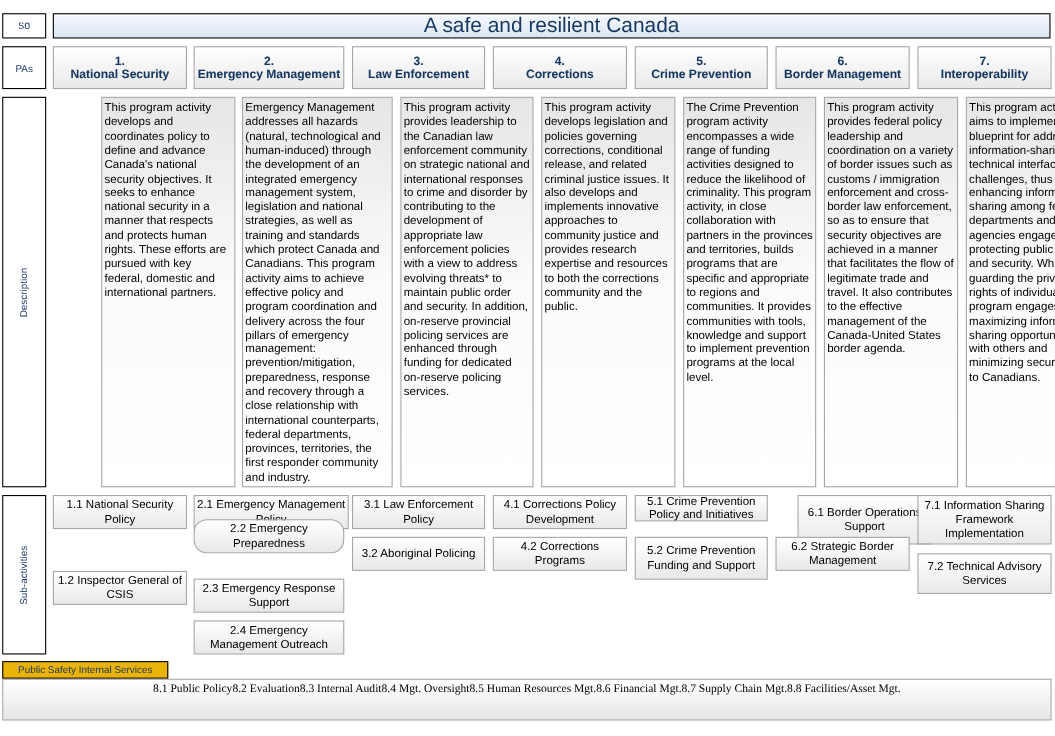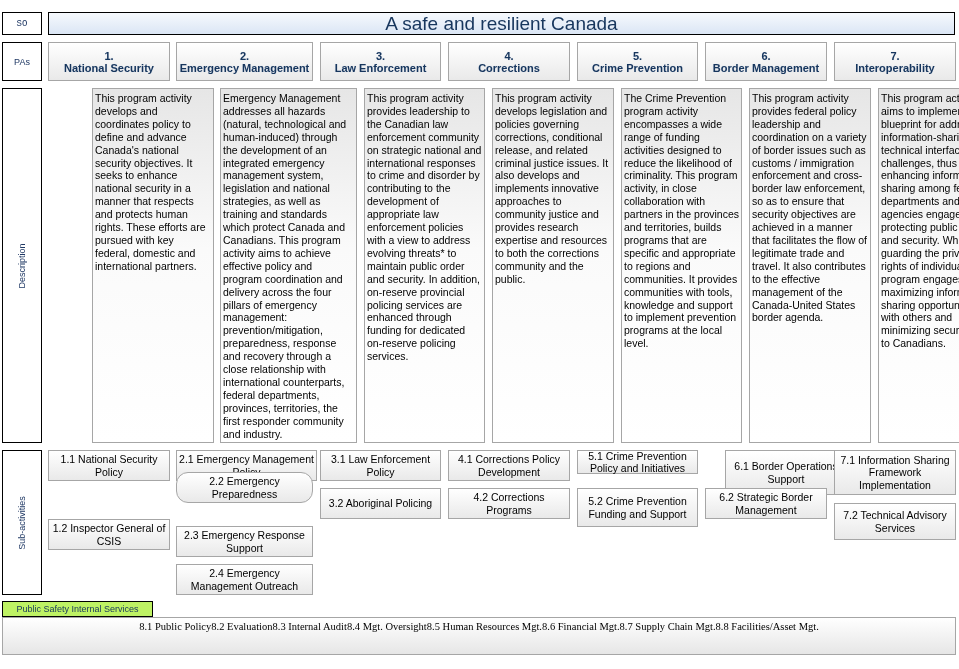--- a/index.html
+++ b/index.html
@@ -13,21 +13,21 @@
             display:flex; align-items:center; justify-content:center; color:#17365d; font-size:19px; }
   .pa-head { border:1px solid #a6a6a6; background:linear-gradient(#ffffff,#e9e9e9);
              display:flex; flex-direction:column; align-items:center; justify-content:center;
              color:#17365d; font-weight:bold; font-size:11px; line-height:12px; text-align:center;
              text-shadow:0 0 1px #c9d3e3; }
   .desc { border:1px solid #a6a6a6; background:linear-gradient(#e6e6e6,#fafafa 45%,#ffffff);
           font-size:10.5px; line-height:12.9px; padding:3px 2px 2px 2px; overflow:hidden;margin-left:44px; }
   .sub { border:1px solid #a6a6a6; background:linear-gradient(#ffffff,#e9e9e9);
          display:flex; align-items:center; justify-content:center; text-align:center;
          font-size:10.5px; line-height:12.5px; padding:0 2px; }
-  .pis-label { border:1px solid #000; background:#bef264; color:#17365d; font-size:9px;
+  .pis-label { border:1px solid #000; background:#eab308; color:#17365d; font-size:9px;
                display:flex; align-items:center; justify-content:center; }
   .pis-box { border:1px solid #a6a6a6; background:linear-gradient(#ffffff,#e6e6e6);
              font-size:10.5px; line-height:14.5px; text-align:center; padding-top:1px; }
   .pis-box span { margin:0 0; white-space:nowrap;font-family:Liberation Serif, serif; }
 </style>
 </head>
 <body>
 
 <div class="abs rowlabel" style="left:2px;top:12px;width:40px;height:23px;font-family:Liberation Mono, monospace;">
   <span>SO</span>

